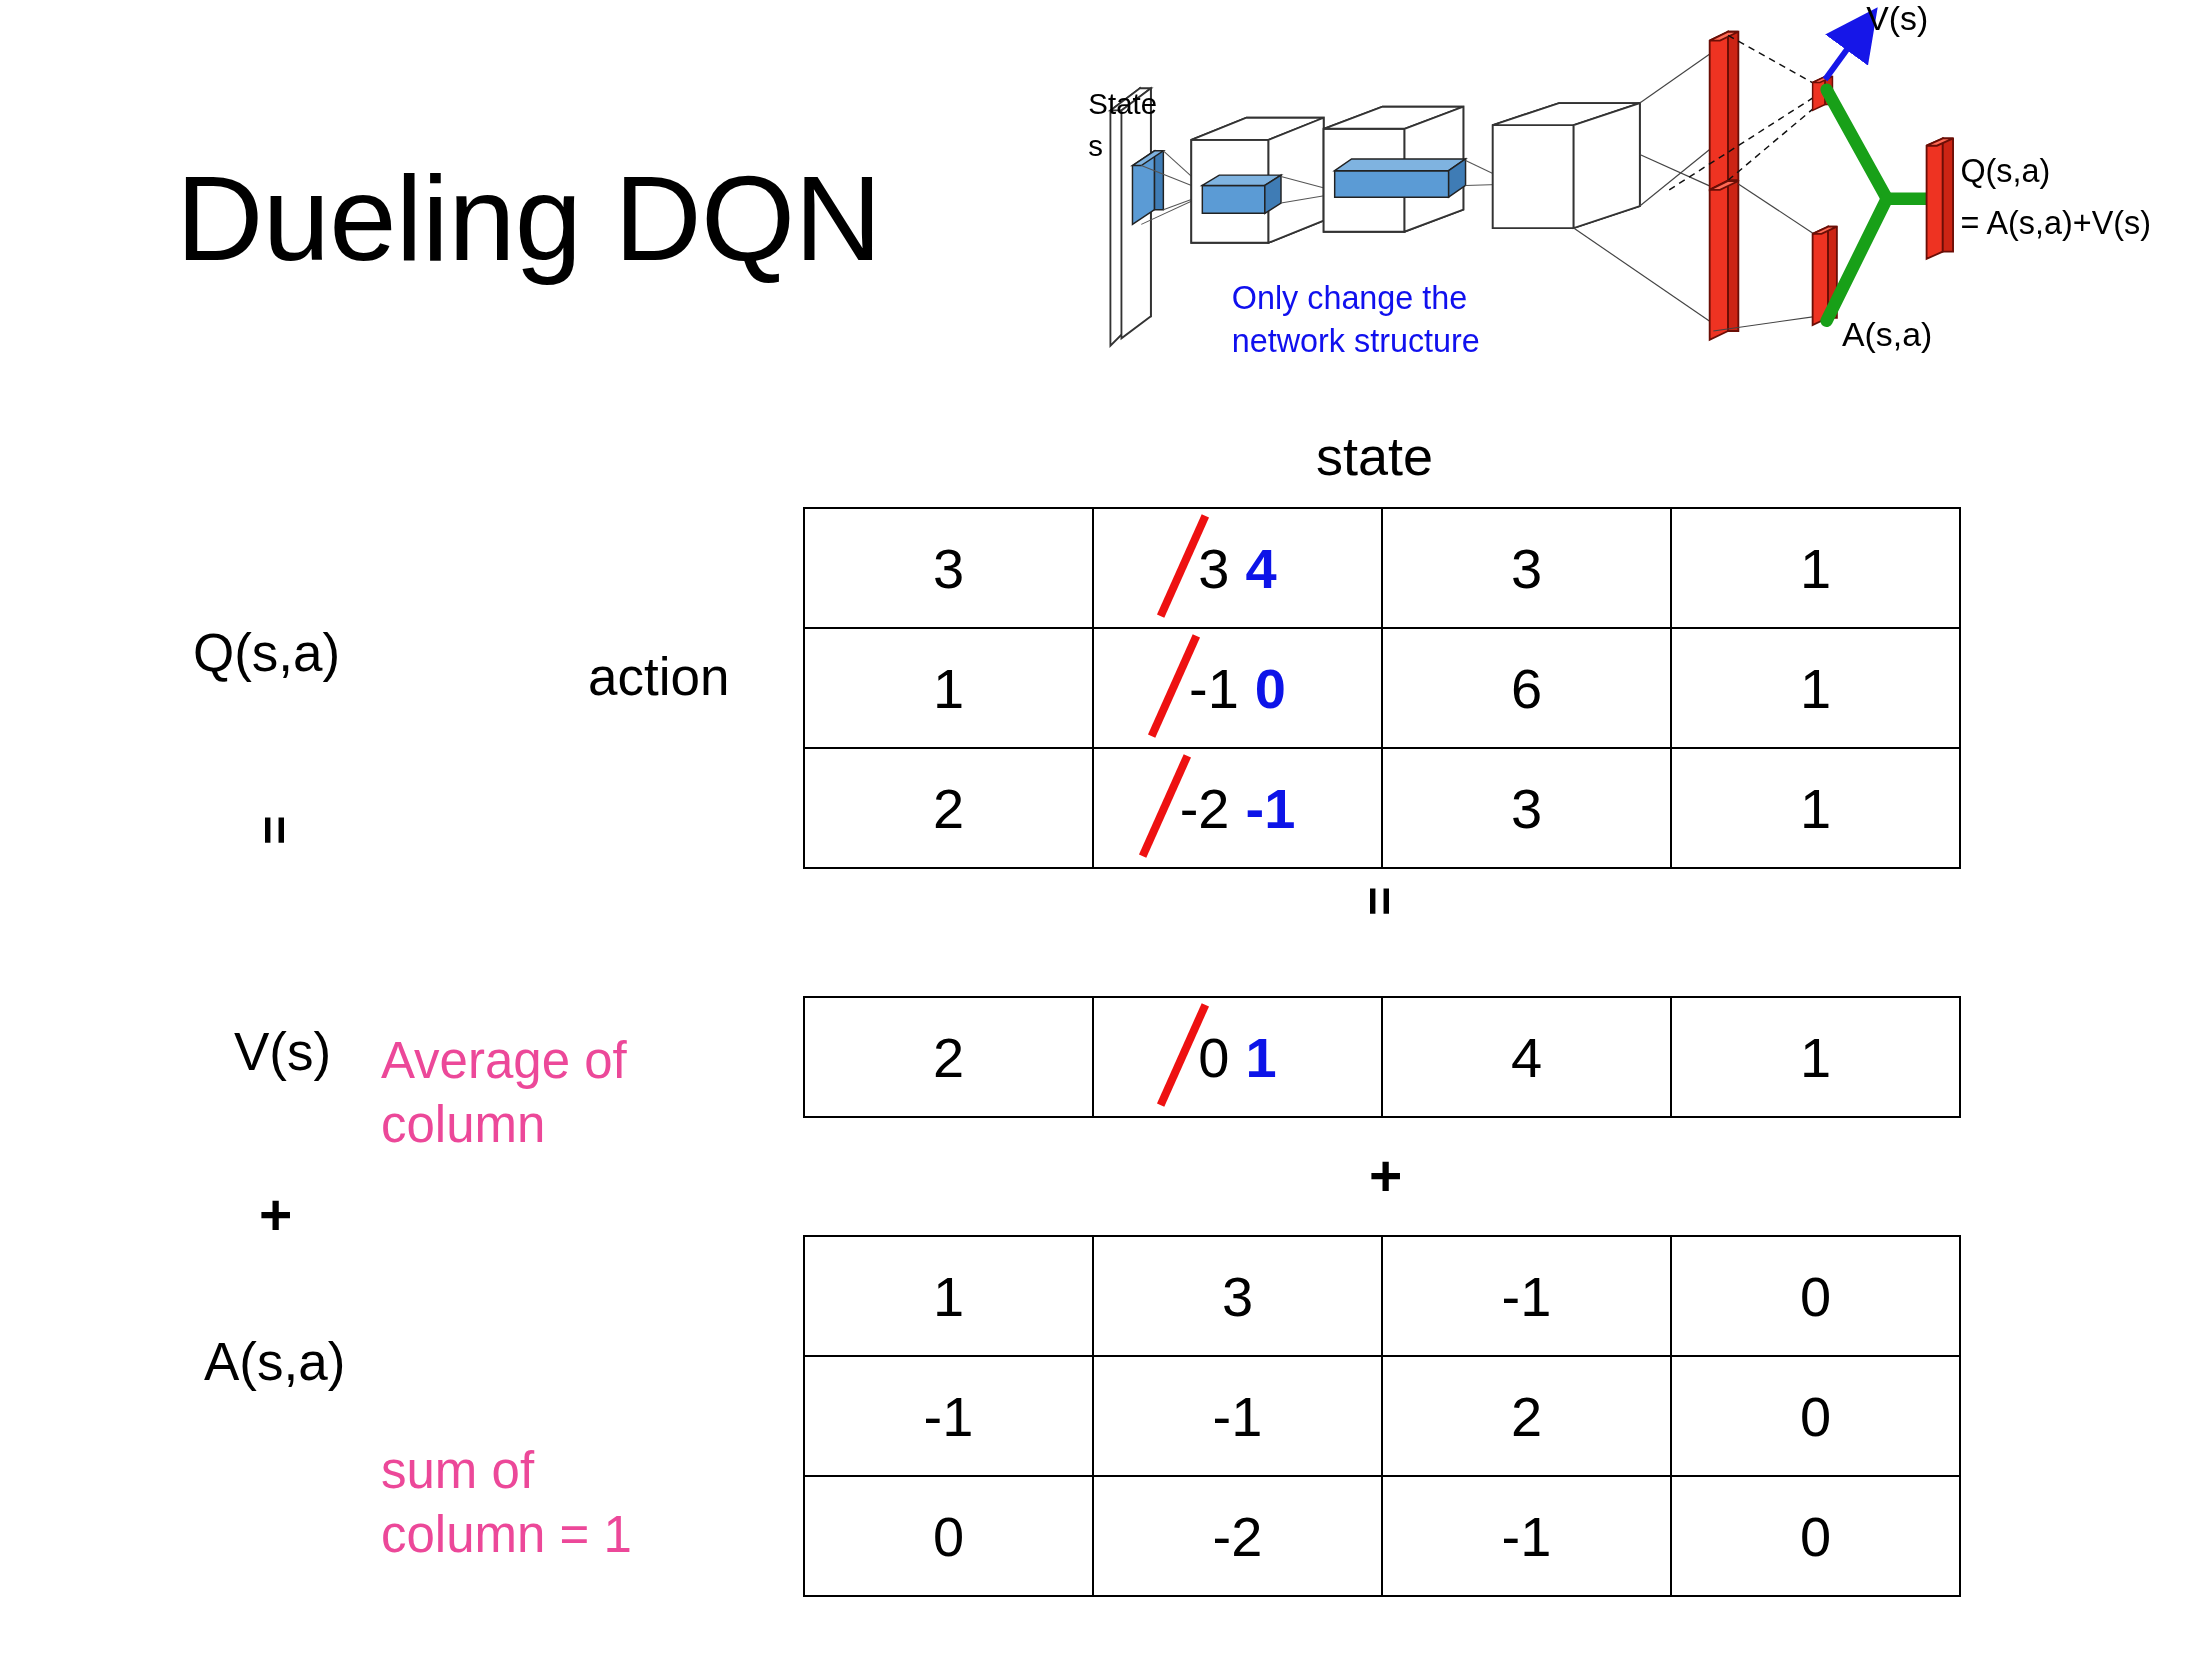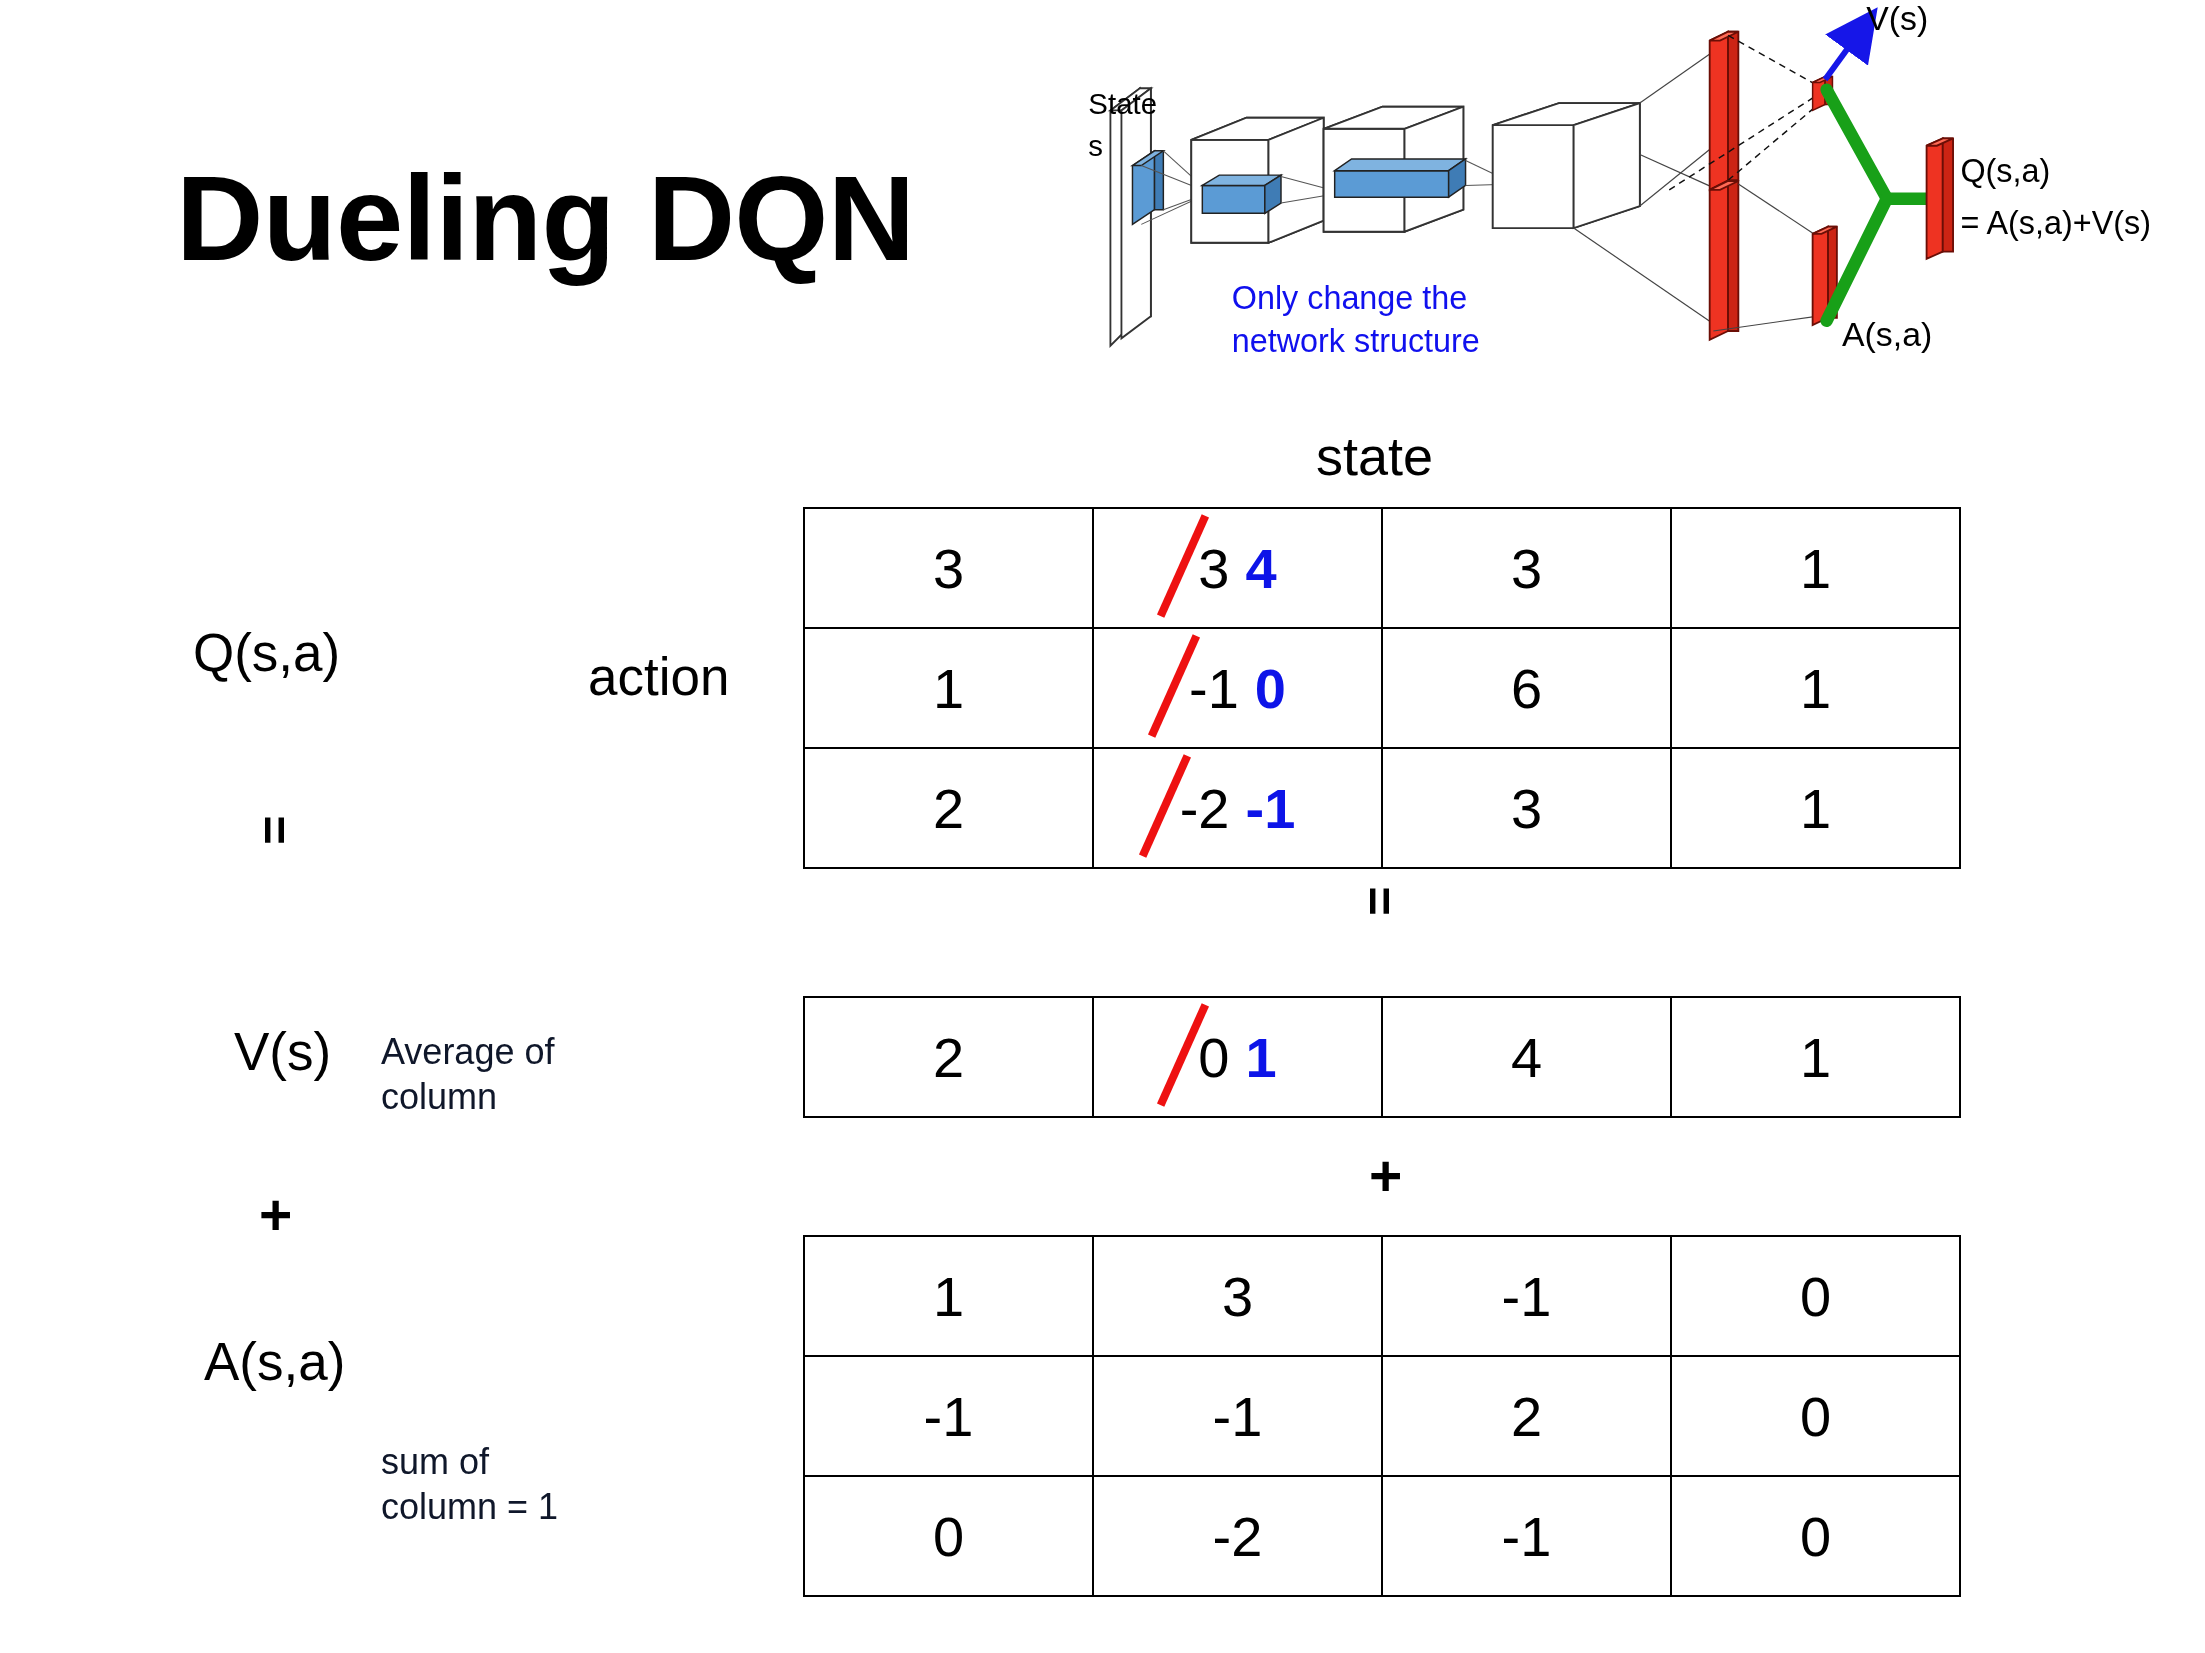--- a/index.html
+++ b/index.html
@@ -17,21 +17,21 @@
     color: #000000;
   }
 
   
   #slide-title {
     position: absolute;
     left: 176px;
     top: 158px;
     font-size: 121px;
     line-height: 1.0;
-    font-weight: 700;
+    font-weight: 400;
     letter-spacing: -0.7px;
     color: #000000;
     white-space: nowrap;
   }
 
   
   #network-figure {
     position: absolute;
     left: 1081px;
     top: 0px;
@@ -52,23 +52,23 @@
   
   .plain-label {
     position: absolute;
     font-size: 53px;
     line-height: 1.12;
     color: #000000;
     white-space: nowrap;
   }
   .blue-label {
     position: absolute;
-    font-size: 36px;
+    font-size: 51px;
     line-height: 1.25;
-    color: #0f172a;
+    color: #ec4899;
     white-space: pre-line;
   }
 
   
   .eq-sign {
     position: absolute;
     font-size: 50px;
     font-weight: 700;
     color: #000000;
     transform: rotate(90deg);

